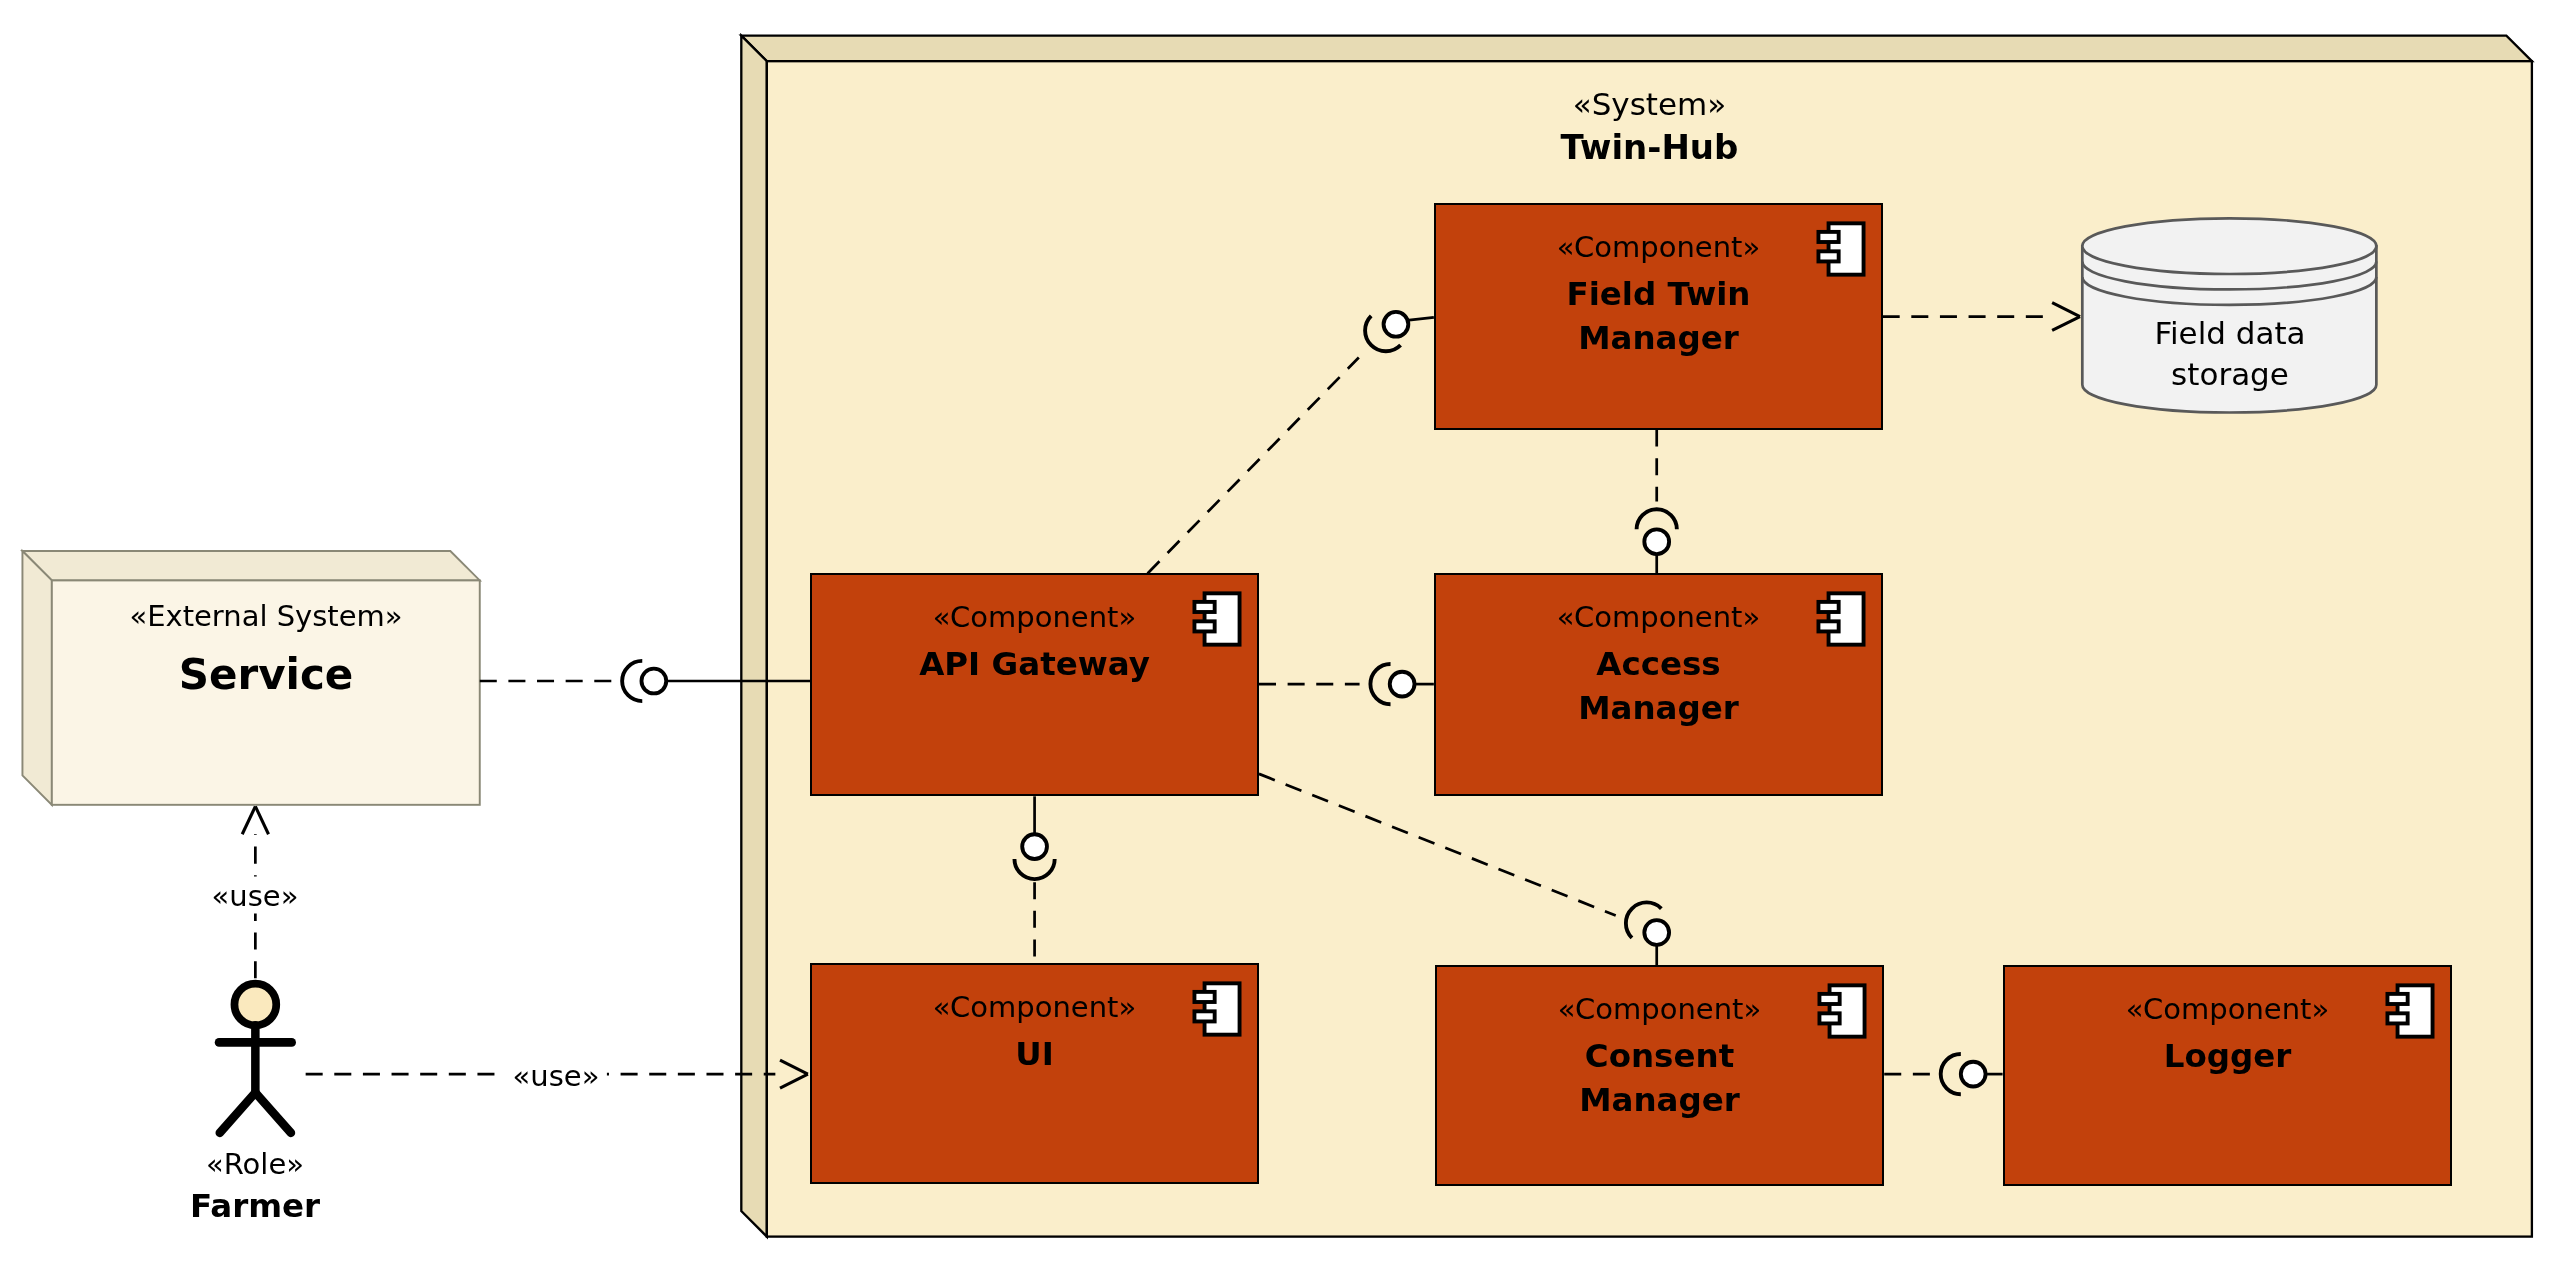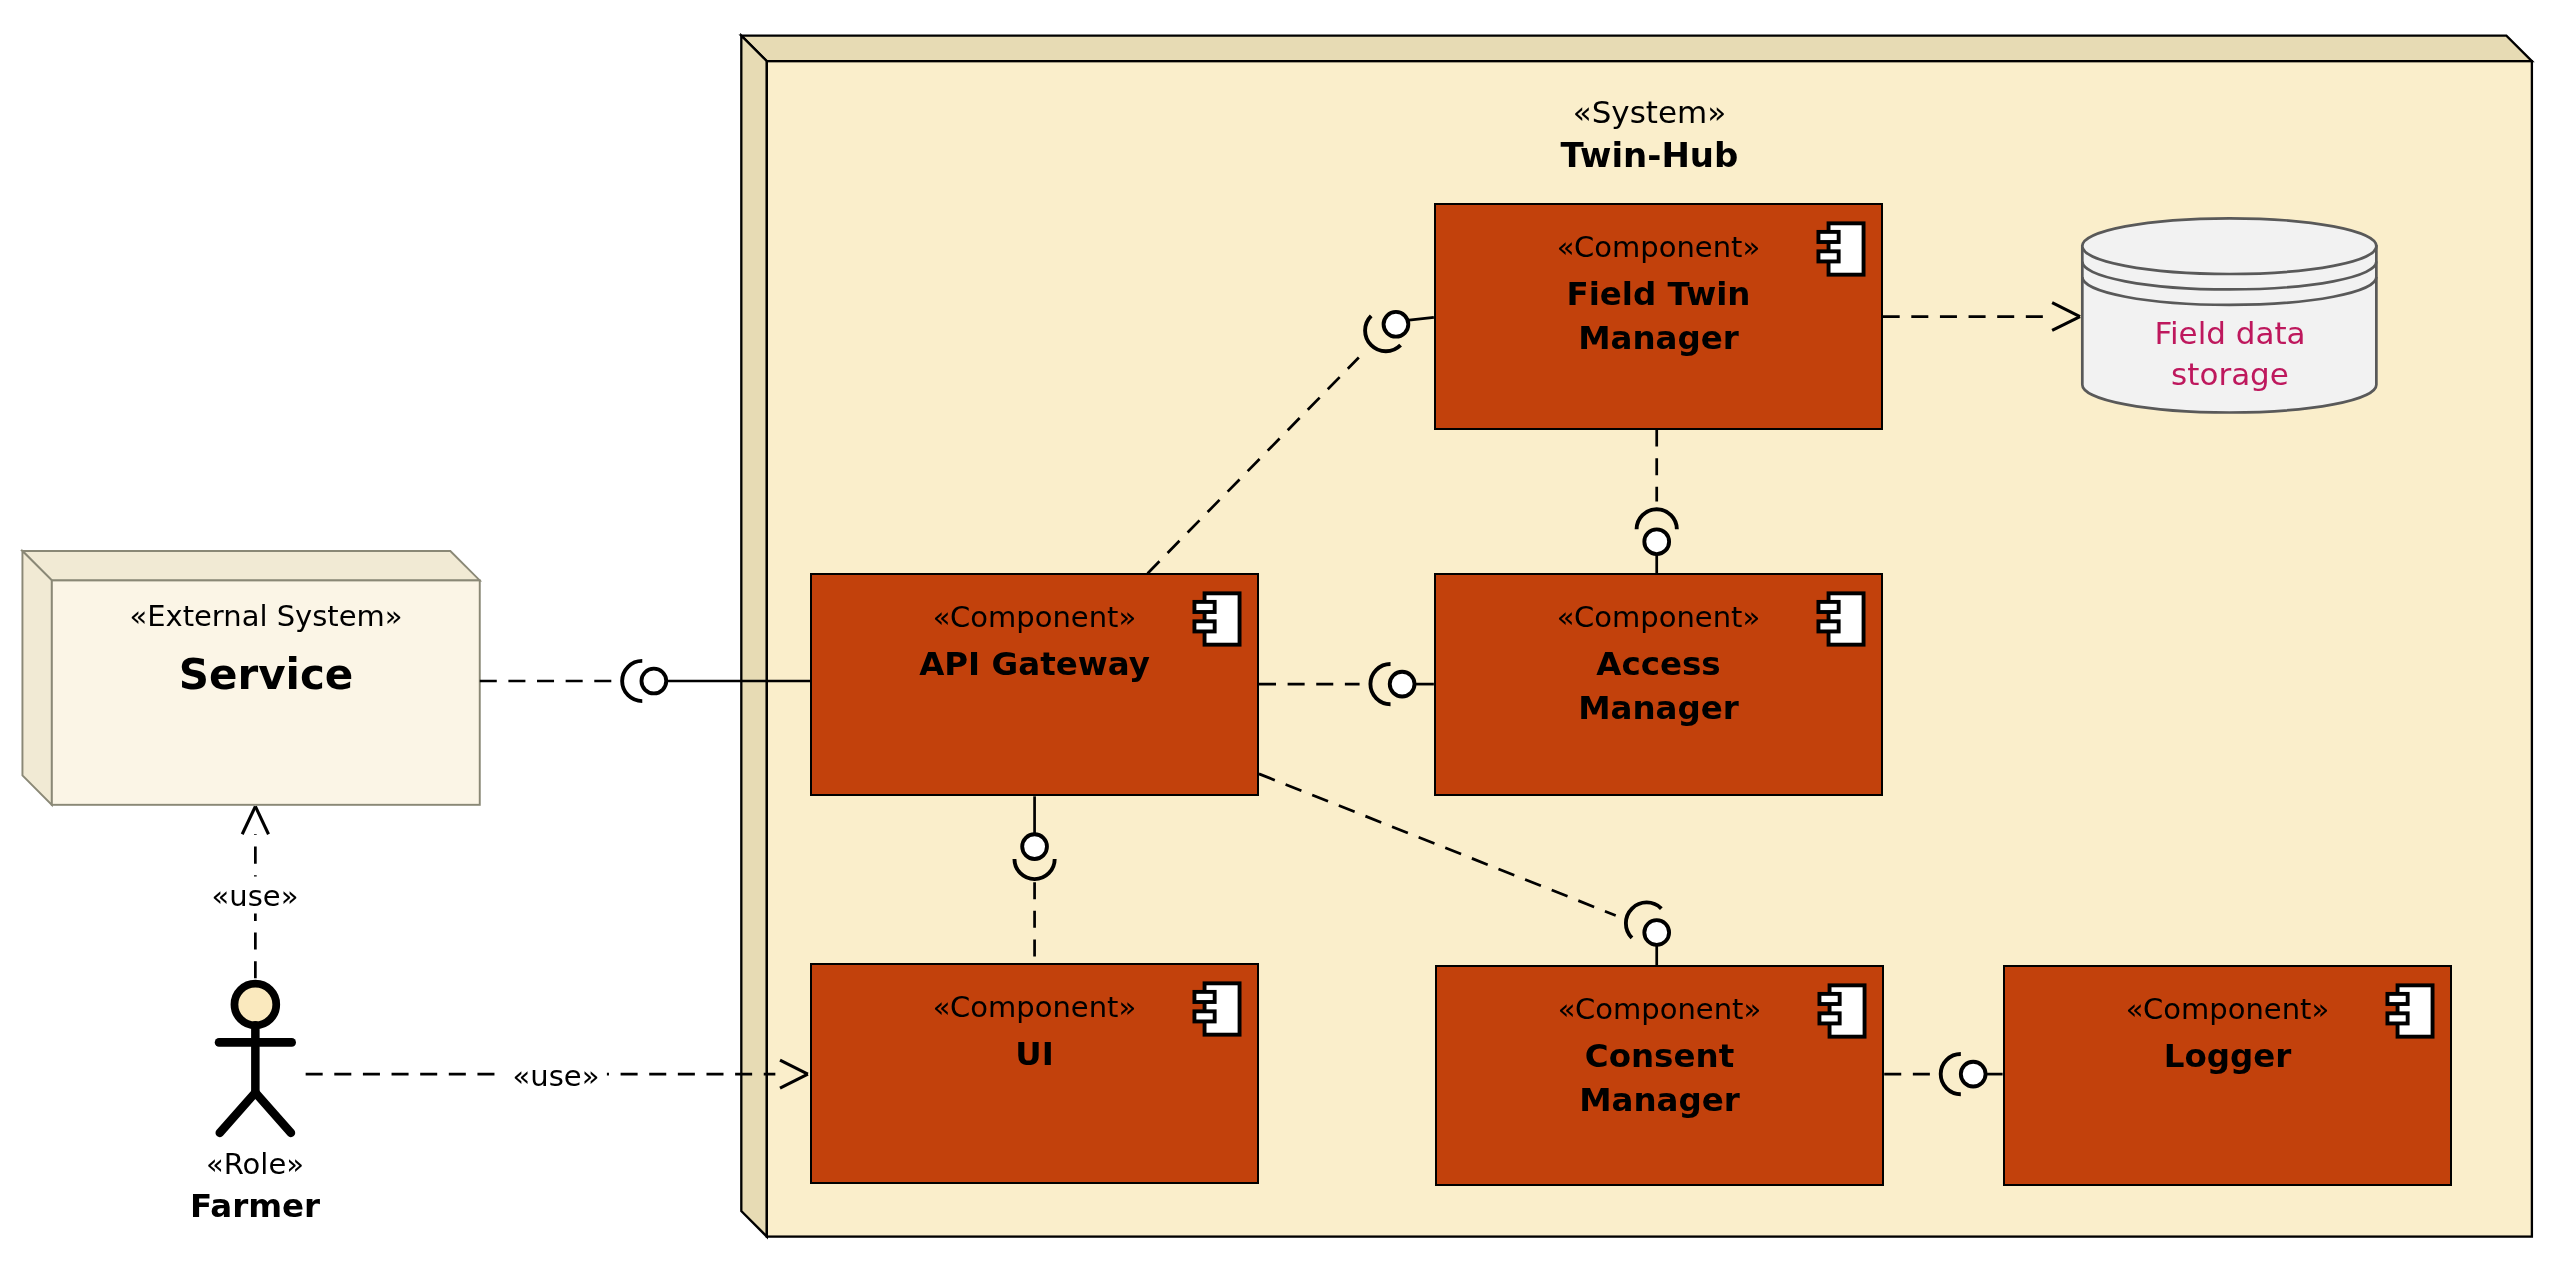--- a/index.html
+++ b/index.html
@@ -15,31 +15,31 @@
   .comp-box {
     position:absolute; box-sizing:border-box;
     background:#c2410c; border:2.3px solid #000;
     text-align:center; padding-top:23px;
   }
   .stereotype { font-size:29px; line-height:38px; white-space:pre-line; }
   .comp-name  { font-size:32.5px; line-height:44px; font-weight:bold; white-space:pre-line; margin-top:6.2px; }
 
   .comp-icon { position:absolute; top:15.5px; right:15.5px; width:50px; height:56px; }
 
-  .sys-title { position:absolute; left:767px; top:92px; width:1765px; text-align:center; }
+  .sys-title { position:absolute; left:767px; top:84px; width:1765px; text-align:center; }
   .sys-title .stereotype { font-size:31px; line-height:40px; }
   .sys-title .comp-name  { font-size:34px; line-height:42px; margin-top:1.5px; }
 
   .ext-title { position:absolute; left:52px; top:597px; width:428px; text-align:center; }
   .ext-title .stereotype { font-size:29px; line-height:39px; }
   .ext-title .comp-name  { font-size:42px; line-height:42px; margin-top:18px; }
 
   .cyl-label {
     position:absolute; left:2106px; top:313px; width:248px; text-align:center;
-    font-size:31px; line-height:41px; color:#be185d; white-space:pre-line;
+    font-size:31px; line-height:41px; color:#000000; white-space:pre-line;
   }
 
   .use-label {
     position:absolute; transform:translate(-50%,-50%);
     background:#ffffff; padding:1.5px 7.7px; font-size:29px; z-index:3;
   }
 
   .actor-label {
     position:absolute; left:255px; top:1139px; transform:translateX(-50%);
     text-align:center; z-index:3;margin-top:6px;

